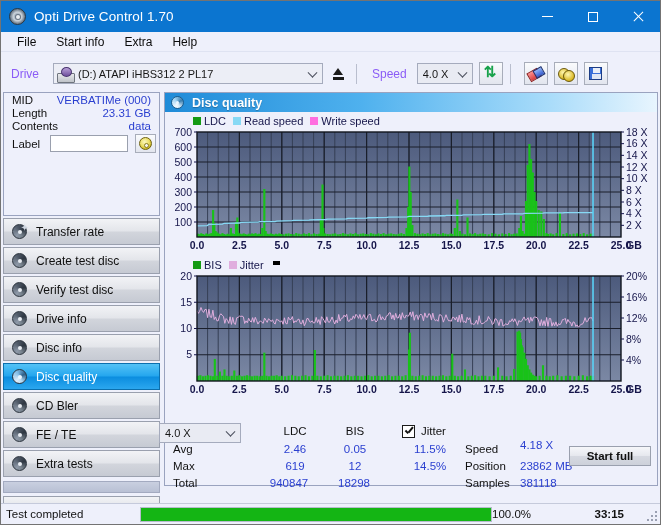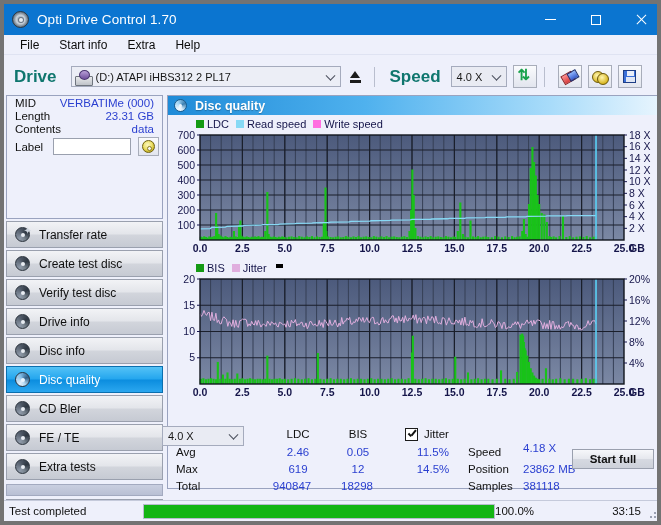--- a/index.html
+++ b/index.html
@@ -7,21 +7,21 @@
     margin: 0; padding: 0;
     width: 661px; height: 525px;
     overflow: hidden;
     font-family: "Liberation Sans", sans-serif;
     background: #ffffff;
   }
   #app {
     position: relative;
     width: 661px; height: 525px;
     background: #eef0fb;
-    border: 4px solid #737373;
+    border: 1px solid #737373;
     overflow: hidden;
   }
 
   
   #titlebar {
     position: absolute; left: 0; top: 0; width: 659px; height: 31px;
     background: #0b75d0;
     display: flex; align-items: center;
   }
   #title-icon {
@@ -61,21 +61,21 @@
   }
   .menu-item {
     font-size: 12px; color: #0b0b0b; padding: 3px 9px; margin-right: 2px;
   }
 
   
   #toolbar {
     position: absolute; left: 0; top: 56px; width: 659px; height: 33px;
     background: #eef0fb; display: flex; align-items: center;
   }
-  .tb-label { font-size: 17px; font-weight: bold; color: #0f766e; }
+  .tb-label { font-size: 12px; font-weight: normal; color: #8b5cf6; }
   #lbl-drive { margin-left: 10px; }
   #drive-combo {
     margin-left: 14px; width: 270px; height: 21px;
     background: #eceef6; border: 1px solid #a5abbd;
     display: flex; align-items: center; position: relative;
   }
   #drive-icon {
     width: 16px; height: 14px; margin-left: 3px; margin-right: 5px; position: relative; flex: none;
   }
   #drive-icon::before{
@@ -254,21 +254,21 @@
   #statusbar {
     position:absolute; left:0; bottom:0; width:659px; height:21px;
     background:#eef0fb; border-top:1px solid #c5cadb; display:flex; align-items:center;
   }
   #status-text { font-size:11.5px; color:#111; margin-left:5px; width:132px; }
   #progress-outer {
     width:352px;height:15px;background:#fff;border:1px solid #b6bccd; position:relative; margin-left:2px;
   }
   #progress-bar { height:100%; background:#14b514; }
   #progress-pct { width:68px; font-size:11.5px;color:#111; }
-  #elapsed { flex:1; text-align:right; font-size:11.5px; color:#111; padding-right:22px; }
+  #elapsed { flex:1; text-align:right; font-size:11.5px; color:#111; padding-right:36px;font-weight:bold; }
   #grip { position:absolute; right:3px; bottom:3px; width:11px;height:11px; }
   #grip i{ position:absolute; width:2px;height:2px;background:#9aa0b2;}
 </style>
 </head>
 <body>
 
 <div id="app">
 
   <div id="titlebar">
     <div id="title-icon"></div>

